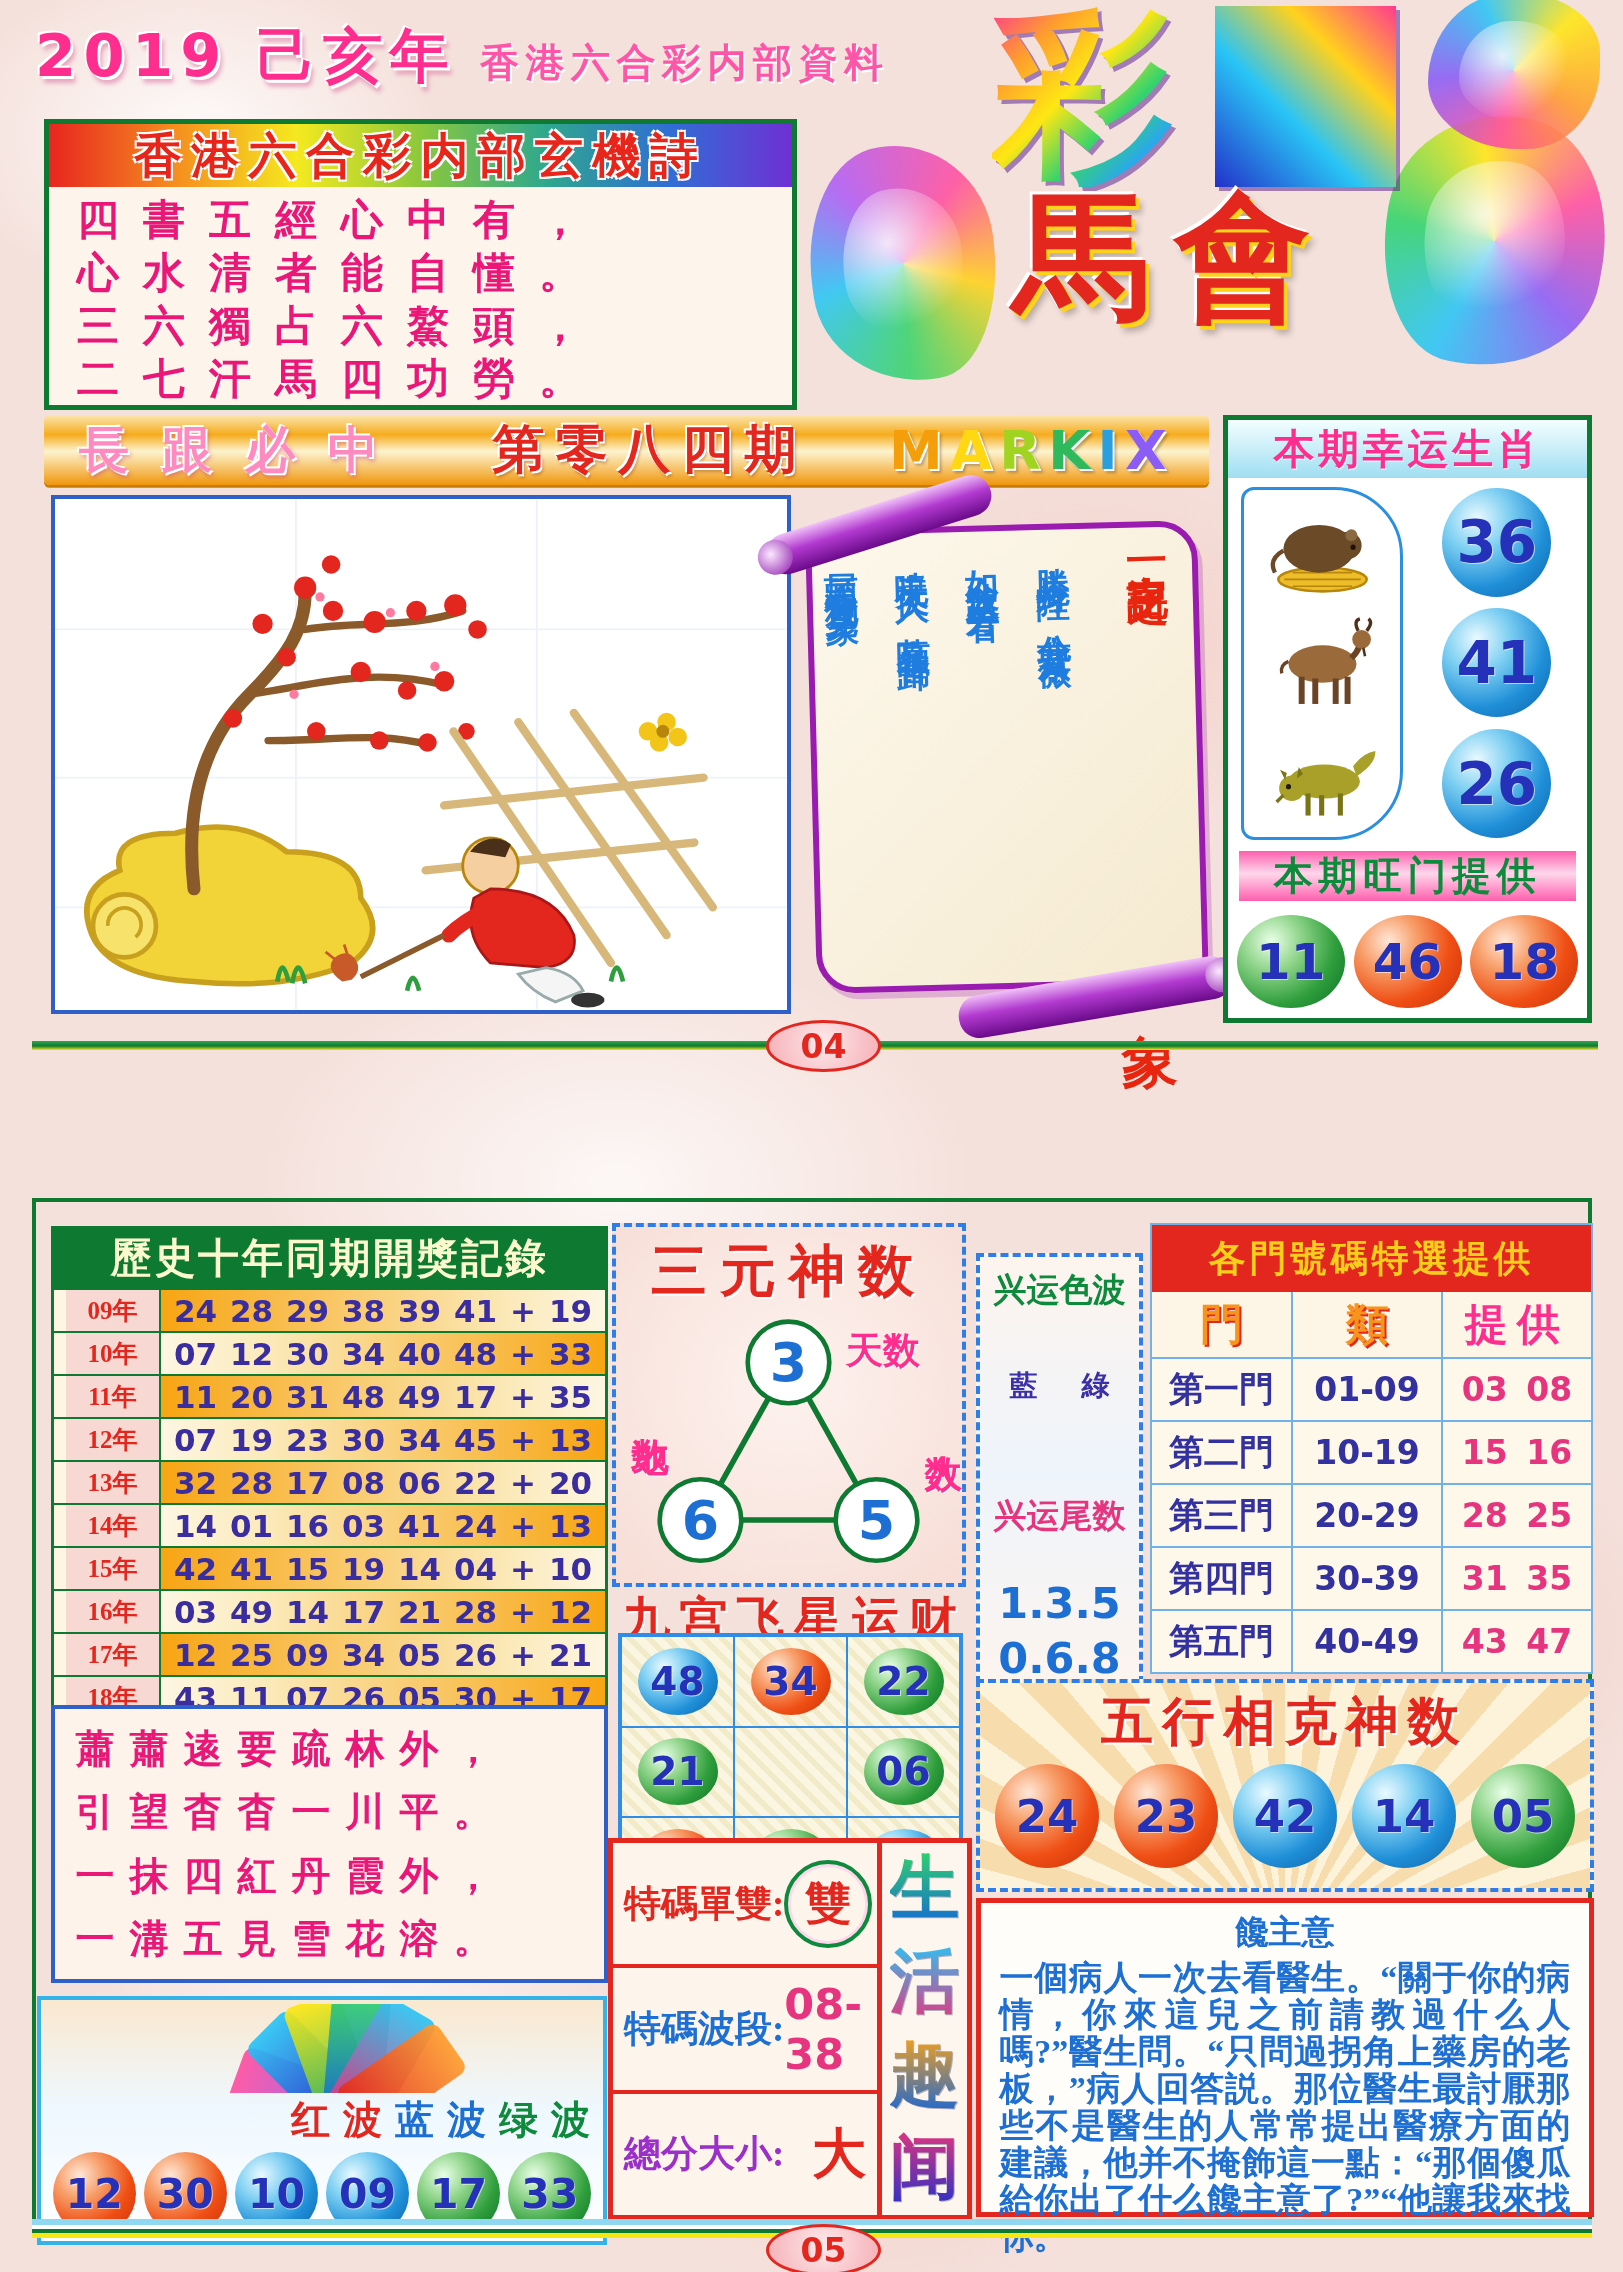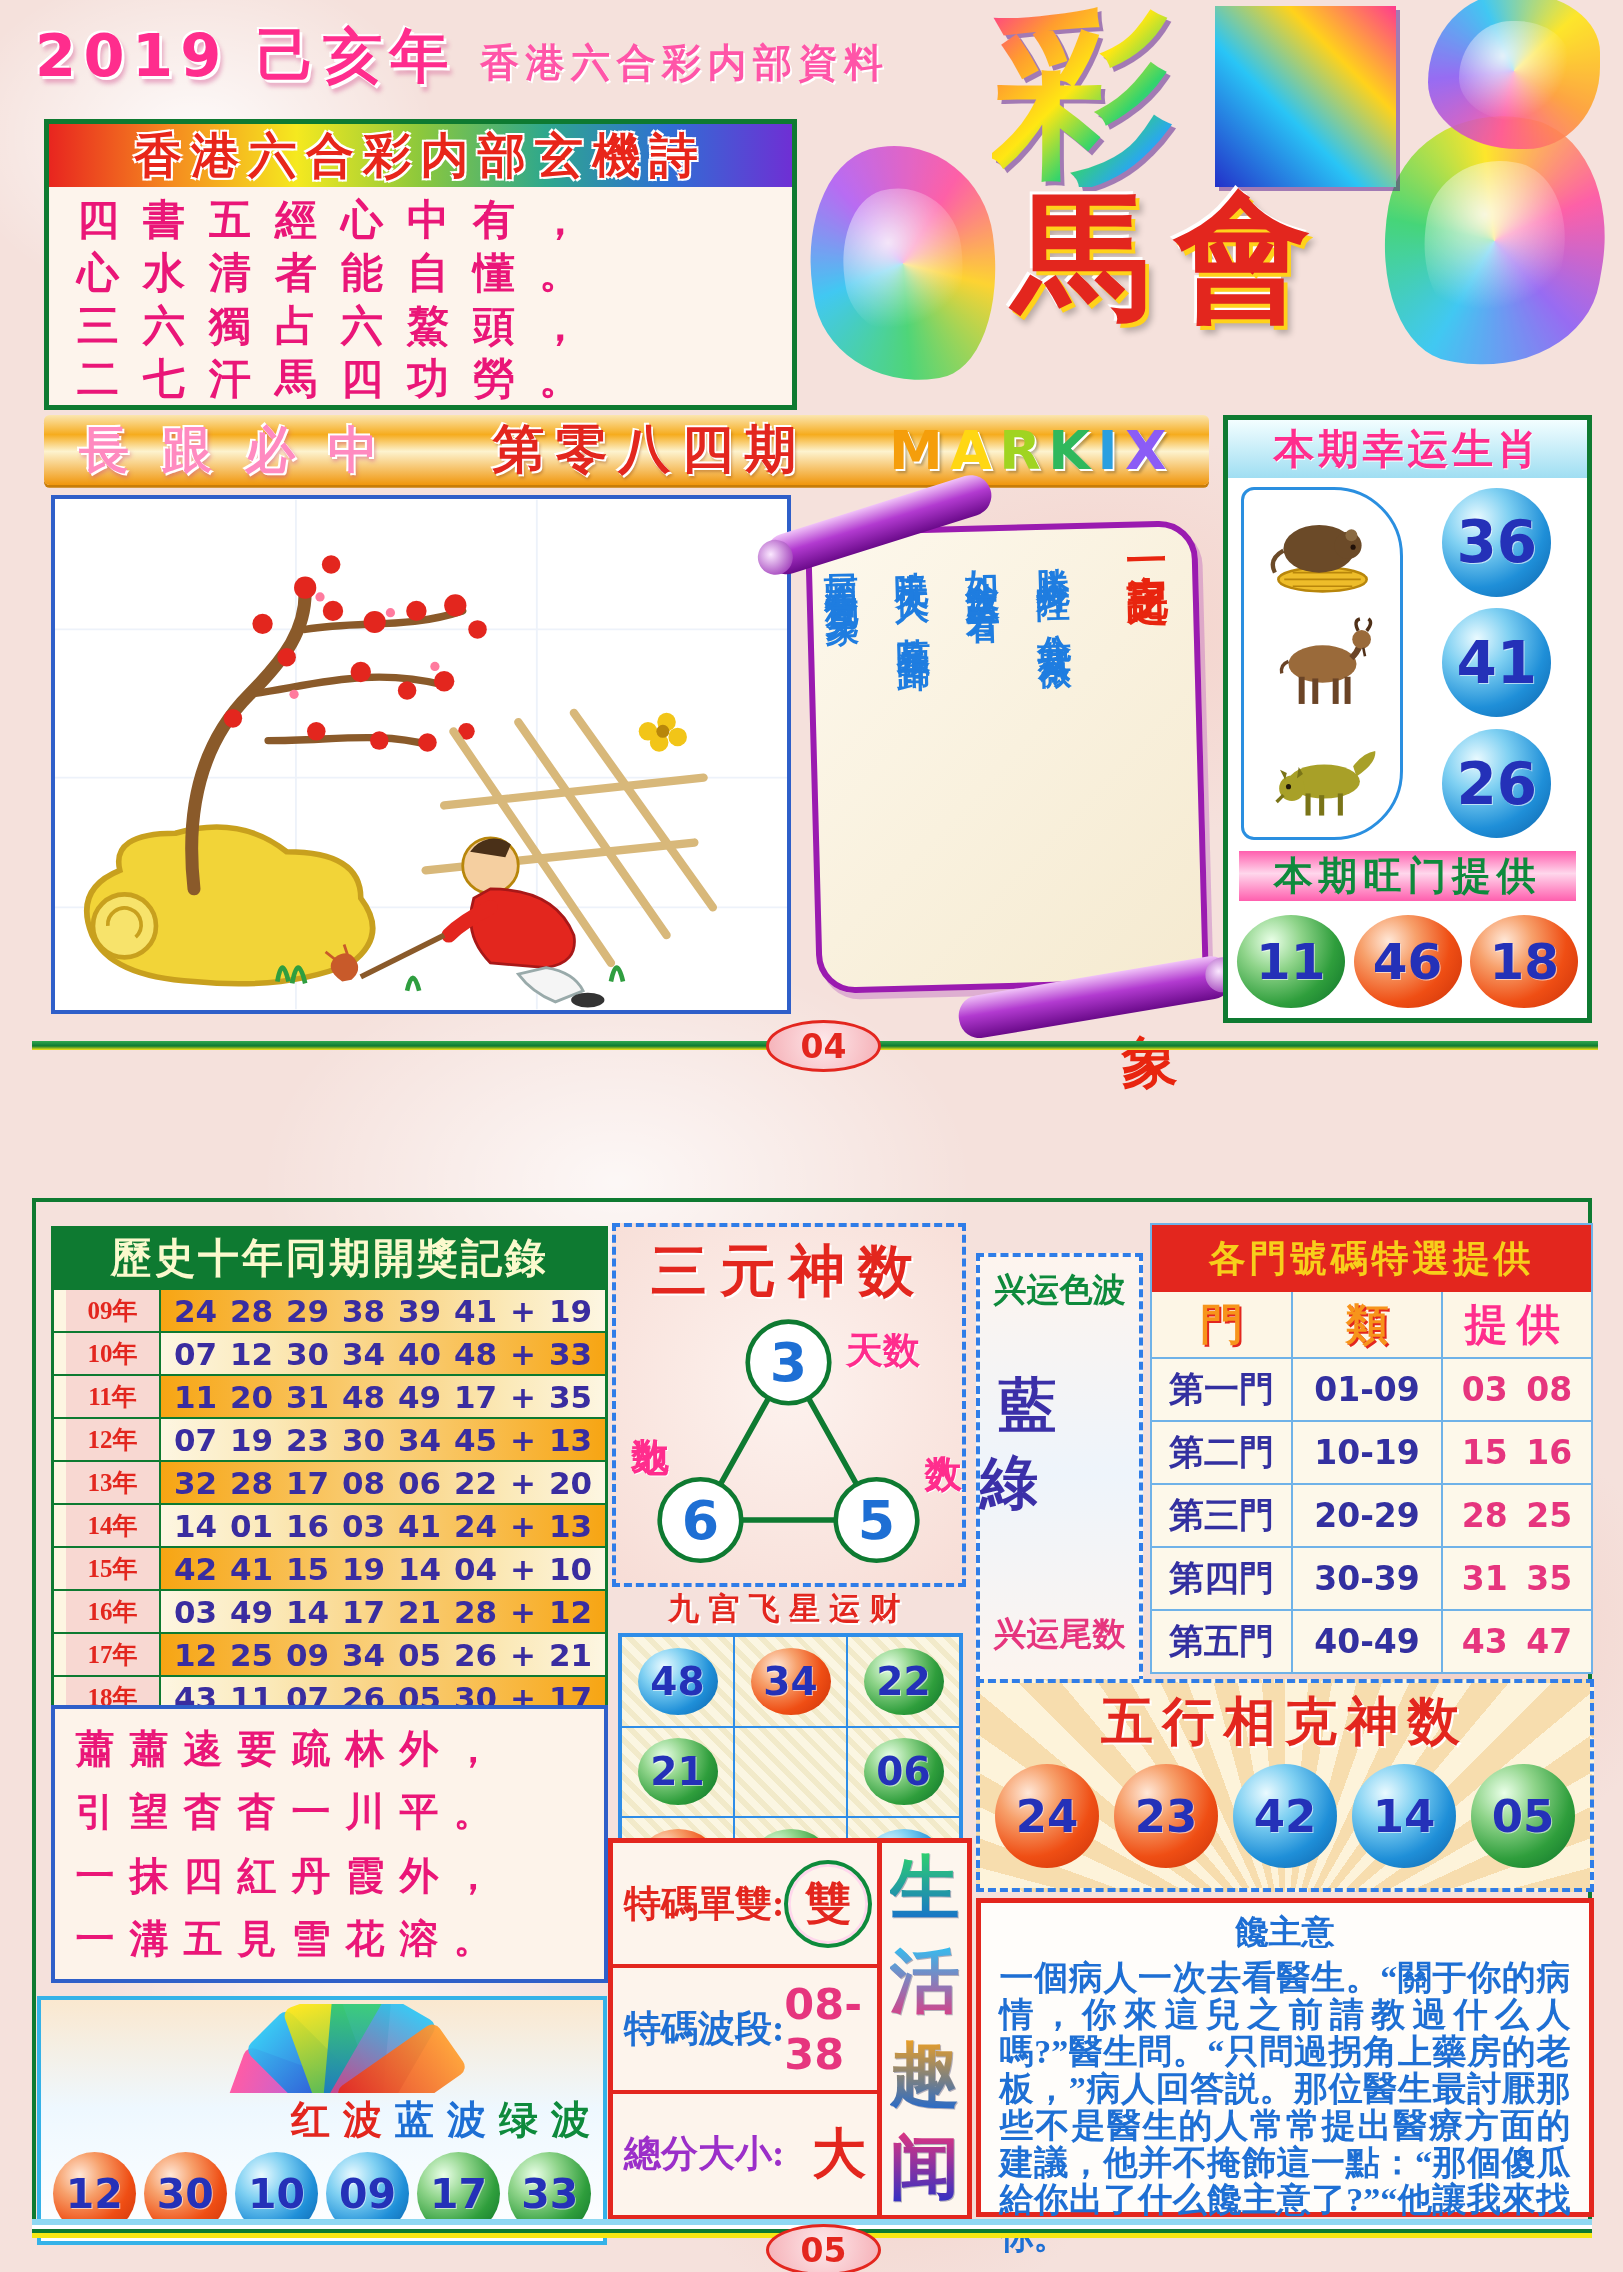--- a/index.html
+++ b/index.html
@@ -117,21 +117,21 @@
   .w-balls{display:flex;justify-content:space-evenly;align-items:center;padding:5.6px 3.7px 7.4px;}
   .w-balls .ball{width:83px;height:83px;font-size:41px;}
   
   .sanyuan{position:absolute;left:612px;top:1223px;width:354px;height:364px;border:4.6px dashed #2f7de8;box-sizing:border-box;
     background:radial-gradient(circle at 50% 45%,#fdf2ee 0%,#f7ddd6 100%);}
   .sy-title{text-align:center;font-size:56px;font-weight:900;color:#e3261e;letter-spacing:13px;margin-top:7.4px;text-shadow:1.9px 1.9px 0 #fff;}
   .sy-fig{position:absolute;left:0;top:78px;width:345px;height:278px;}
   .sy-label{position:absolute;color:#ff2d8d;font-size:37px;font-weight:900;line-height:1.1;text-shadow:0.9px 0.9px 0 #fff;}
   .sy-label.vert{writing-mode:vertical-rl;text-orientation:upright;}
   
-  .jg-title{position:absolute;left:612px;top:1588px;width:354px;text-align:center;font-size:31px;font-weight:900;color:#e3261e;letter-spacing:9.3px;text-shadow:1.9px 1.9px 0 #fff;}
+  .jg-title{position:absolute;left:612px;top:1588px;width:354px;text-align:right;font-size:48px;font-weight:900;color:#e3261e;letter-spacing:9.3px;text-shadow:1.9px 1.9px 0 #fff;}
   .jiugong{position:absolute;left:618px;top:1633px;width:345px;height:278px;border:3.7px solid #2f8de8;box-sizing:border-box;
     display:grid;grid-template-columns:1fr 1fr 1fr;grid-template-rows:1fr 1fr 1fr;}
   .jg-cell{border:1.9px solid #2f8de8;display:flex;align-items:center;justify-content:center;
     background-color:#fbf6e2;background-image:repeating-linear-gradient(45deg,rgba(200,180,90,.18) 0 5.6px,transparent 5.6px 13px);}
   .jg-cell .ball{width:80px;height:67px;font-size:39px;border-radius:50%;}
   
   .pred{position:absolute;left:608px;top:1838px;width:364px;height:382px;border:5.6px solid #e3261e;box-sizing:border-box;background:#fdf4ec;display:flex;}
   .pred-rows{flex:1;display:flex;flex-direction:column;min-width:0;}
   .p-row{flex:1;display:flex;align-items:center;justify-content:space-between;padding:0 11px;border-bottom:4.6px solid #e3261e;}
   .p-row:last-child{border-bottom:none;}
@@ -148,21 +148,21 @@
   .lifefun{width:85px;flex:none;border-left:5.6px solid #e3261e;background:#fdf6ee;display:flex;flex-direction:column;align-items:center;justify-content:space-around;}
   .lf{font-size:70px;font-weight:900;line-height:1.15;-webkit-background-clip:text;background-clip:text;color:transparent;filter:drop-shadow(1.9px 1.9px 0 rgba(40,40,90,.35));}
   .g0{background-image:linear-gradient(180deg,#2fd46b,#1565d8);}
   .g1{background-image:linear-gradient(180deg,#29c5f6,#e6357e);}
   .g2{background-image:linear-gradient(180deg,#f7a21b,#1565d8);}
   .g3{background-image:linear-gradient(180deg,#e6357e,#2330c9);}
   
   .colorwave{position:absolute;left:976px;top:1223px;width:167px;height:443px;border:4.6px dashed #2f7de8;box-sizing:border-box;
     background:linear-gradient(180deg,#fdf4ee 0%,#eef4fb 50%,#fdf4ee 100%);display:flex;flex-direction:column;align-items:center;margin-top:30px;}
   .cw-t1{margin-top:11px;color:#0e8a3c;font-size:33px;font-weight:900;}
-  .cw-v1{margin-top:54px;color:#3b2fa8;font-size:58px;font-weight:900;letter-spacing:18.6px;text-indent:18.6px;}
+  .cw-v1{margin-top:54px;color:#3b2fa8;font-size:28px;font-weight:900;letter-spacing:18.6px;text-indent:18.6px;}
   .cw-t2{margin-top:89px;color:#e6357e;font-size:33px;font-weight:900;}
   .cw-n{margin-top:41px;color:#1e6fd4;font-family:"DejaVu Sans",sans-serif;font-size:43px;font-weight:900;line-height:1.1;}
   .cw-n + .cw-n{margin-top:7.4px;}
   
   .gates{position:absolute;left:1150px;top:1223px;width:443px;border:2.8px solid #6fb2e8;box-sizing:border-box;background:#fdf8ea;}
   .g-title{height:67px;background:#e3261e;color:#f7cf1b;font-size:37px;font-weight:900;display:flex;align-items:center;justify-content:center;letter-spacing:3.7px;}
   .g-head{display:flex;height:65px;background:#fdf6e6;border-bottom:2.8px solid #6fb2e8;font-weight:900;font-size:43px;align-items:center;}
   .g-h1,.g-h2{width:139px;flex:none;text-align:center;color:#f7941b;text-shadow:1.9px 1.9px 0 #e3261e;border-right:2.8px solid #6fb2e8;align-self:stretch;display:flex;align-items:center;justify-content:center;}
   .g-h2{width:148px;}
   .g-h3{flex:1;text-align:center;color:#ff2d8d;letter-spacing:9.3px;}

